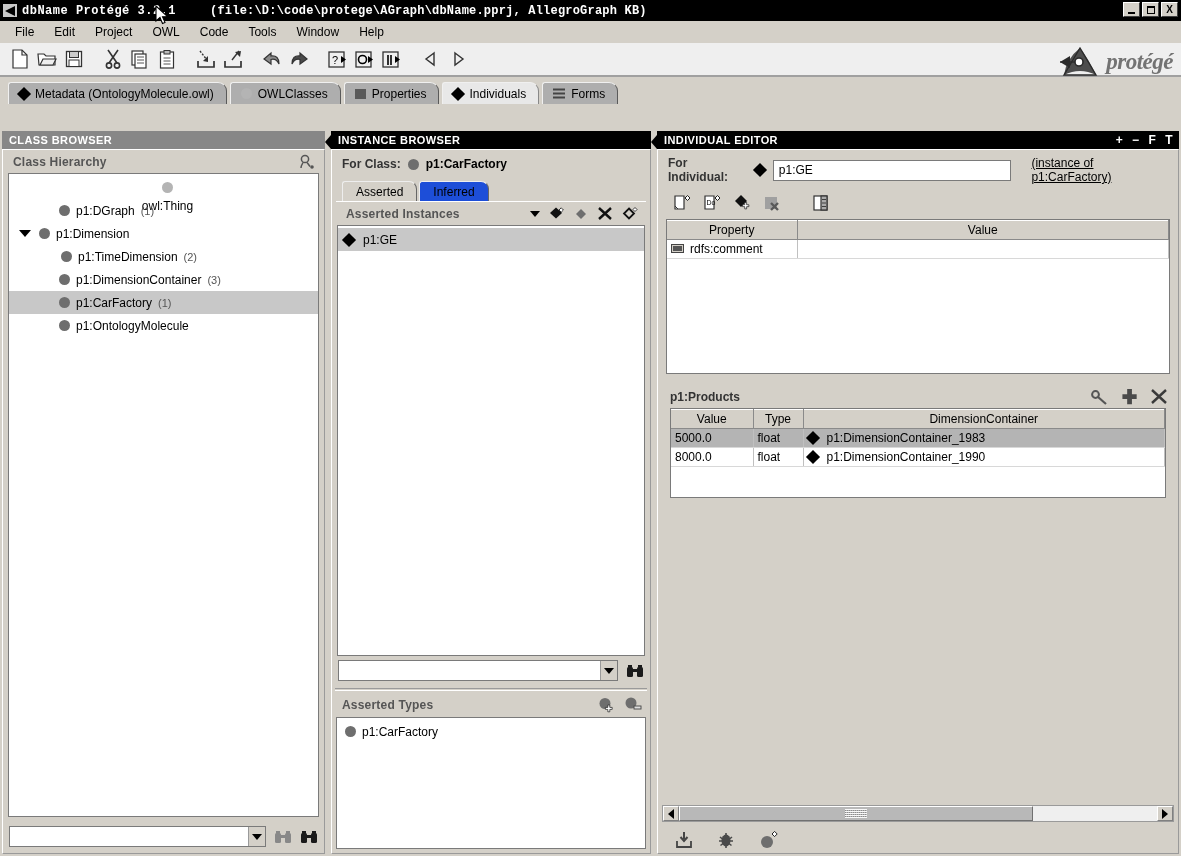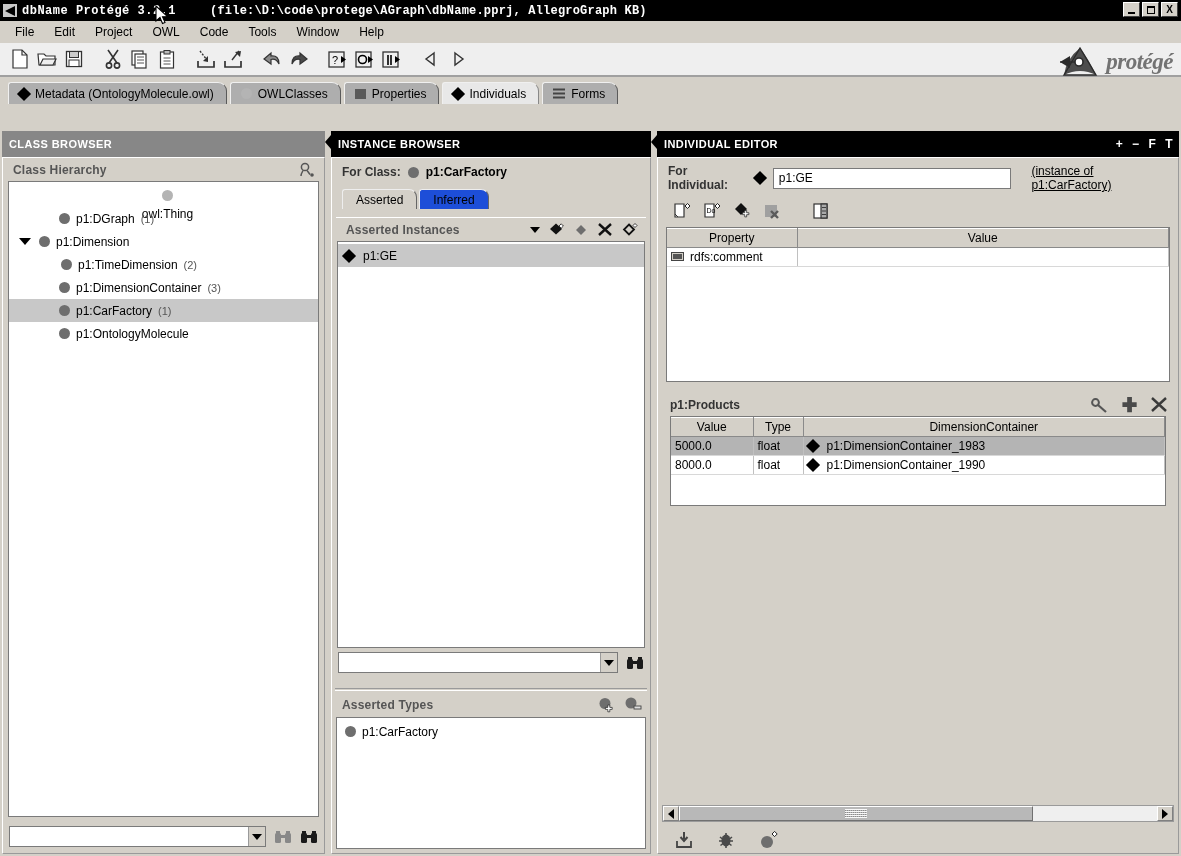--- a/index.html
+++ b/index.html
@@ -102,21 +102,21 @@
     justify-content: center; padding-top: 4px; flex: 0 0 auto;
   }
   .splitter-grip {
     width: 0; height: 0; border-top: 7px solid transparent;
     border-bottom: 7px solid transparent; border-right: 6px solid #000;
   }
   .pane-instance { width: 320px; }
   .pane-editor { flex: 1; }
 
   .pane-header {
-    height: 26px; background: #000; color: #fff;
+    height: 18px; background: #000; color: #fff;
     display: flex; align-items: center; justify-content: space-between;
     padding: 0 6px 0 7px; font-size: 11px; font-weight: bold; letter-spacing: .4px;
   }
   .pane-header.inactive { background: #878787; color: #fff; }
   .pane-header-icons { display: flex; align-items: center; gap: 9px; font-size: 12px; }
 
   .pane-body {
     flex: 1; background: #d4d0c8; display: flex; flex-direction: column;
     border-left: 1px solid #fff; border-top: 1px solid #fff;
     border-right: 1px solid #9a9a9a; border-bottom: 1px solid #9a9a9a;
@@ -535,21 +535,21 @@
       <div class="pane-body">
         <div class="for-row">
           <span>For Class:</span>
           <span class="circ"></span>
           <span class="val">p1:CarFactory</span>
         </div>
         <div class="subtabs">
           <div class="subtab active">Asserted</div>
           <div class="subtab">Inferred</div>
         </div>
-        <div style="border-top:1px solid #fff; margin:8px 4px; flex:1; display:flex; flex-direction:column;">
+        <div style="border-top:1px solid #fff; margin:0 4px; flex:1; display:flex; flex-direction:column;">
           <div class="section-title-row">
             <span class="ttl">Asserted Instances</span>
             <span class="section-icons">
               <span class="caret-down"></span>
               <svg width="16" height="15" viewBox="0 0 16 15">
                   <path d="M7,1.5 L13,7 L7,12.5 L1,7 Z" fill="#111"></path>
                   <path d="M10,1 l2.2,2.2 l2.2,-2.2 l-2.2,-2.2 z" fill="#fff" stroke="#111" stroke-width=".8" transform="translate(0,3)"></path>
                 </svg>
               <svg width="14" height="14" viewBox="0 0 14 14">
                   <path d="M7,2 L12,7 L7,12 L2,7 Z" fill="#6e6e6e"></path>

